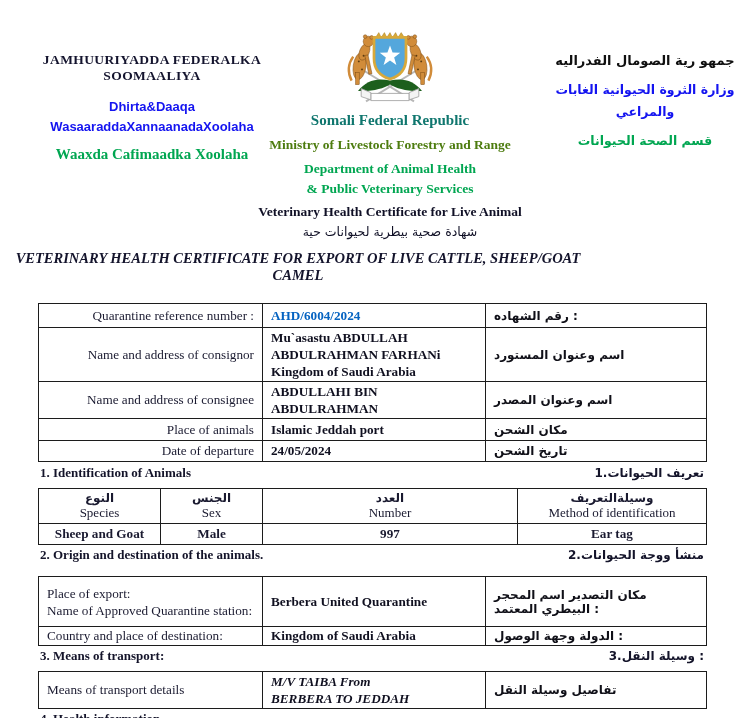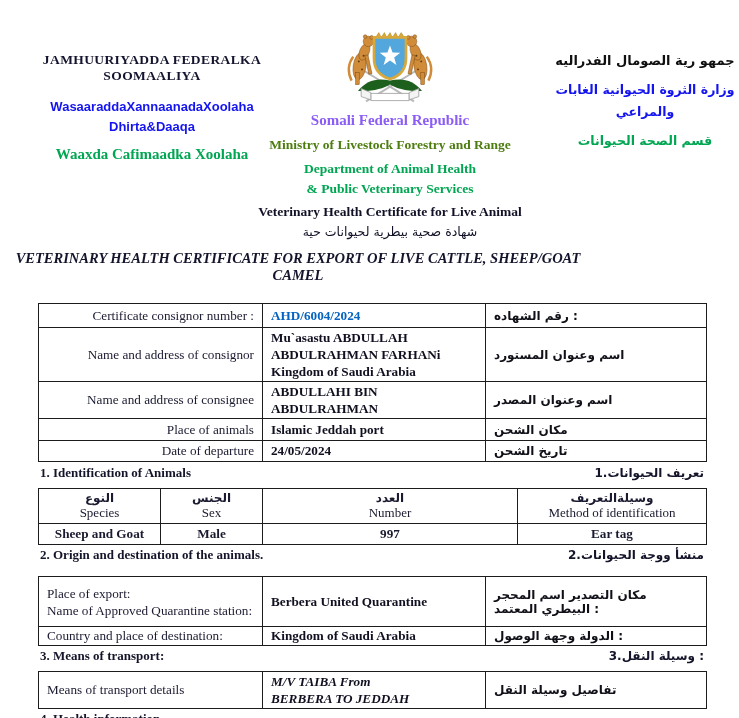--- a/index.html
+++ b/index.html
@@ -10,21 +10,21 @@
   }
   
   .header-left{position:absolute;left:30px;top:52px;width:244px;text-align:center;}
   .hl-country{font-weight:bold;font-size:13.5px;line-height:16px;color:#14142e;letter-spacing:.4px;}
   .hl-ministry{margin-top:13px;font-family:"Liberation Sans",sans-serif;font-weight:bold;
                font-size:13px;line-height:20px;color:#1414f0;}
   .hl-dept{margin-top:9px;font-weight:bold;font-size:15px;color:#00a651;}
 
   .header-center{position:absolute;left:240px;top:30px;width:300px;text-align:center;}
   .emblem{display:block;margin:0 auto 4px auto;}
-  .hc-republic{font-size:15px;font-weight:bold;color:#8b5cf6;}
+  .hc-republic{font-size:15px;font-weight:bold;color:#0f766e;}
   .hc-ministry{margin-top:8px;font-size:13.5px;font-weight:bold;color:#4d7c0f;}
   .hc-dept{margin-top:6px;font-size:13.5px;font-weight:bold;color:#00a651;line-height:20px;}
   .hc-cert-en{margin-top:5px;font-size:13.5px;font-weight:bold;color:#101026;}
   .hc-cert-ar{margin-top:4px;font-size:12.5px;font-family:"DejaVu Sans",sans-serif;color:#101026;}
 
   .header-right{position:absolute;left:540px;top:53px;width:210px;text-align:center;
                 font-family:"DejaVu Sans",sans-serif;font-weight:bold;}
   .hr-country{font-size:13px;color:#101010;}
   .hr-ministry{margin-top:11px;font-size:12.5px;line-height:22px;color:#1414f0;}
   .hr-dept{margin-top:10px;font-size:12.5px;color:#00a651;}
@@ -62,22 +62,22 @@
 </style>
 </head>
 <body>
 
 <div class="header-left">
   <div class="hl-country">
     <div>JAMHUURIYADDA FEDERALKA</div>
     <div>SOOMAALIYA</div>
   </div>
   <div class="hl-ministry">
+    <div>Dhirta&amp;Daaqa</div>
     <div>WasaaraddaXannaanadaXoolaha</div>
-    <div>Dhirta&amp;Daaqa</div>
   </div>
   <div class="hl-dept">Waaxda Cafimaadka Xoolaha</div>
 </div>
 
 <div class="header-center">
   <svg class="emblem" width="96" height="78" viewBox="0 0 120 95">
 
     <line x1="30" y1="88" x2="92" y2="50" stroke="#b8b8b8" stroke-width="2.5"></line>
     <line x1="90" y1="88" x2="28" y2="50" stroke="#b8b8b8" stroke-width="2.5"></line>
     <polygon points="92,50 97,44 94,53" fill="#c9a23c"></polygon>
@@ -151,21 +151,21 @@
 <div class="content">
 
   <table>
     <colgroup>
         <col style="width:224px">
         <col style="width:223px">
         <col style="width:221px">
       </colgroup>
     <tbody>
         <tr class="r24">
-      <td class="lbl">Certificate consignor number :</td>
+      <td class="lbl">Quarantine reference number :</td>
       <td class="val val-blue">AHD/6004/2024</td>
       <td class="ar">رقم الشهاده :</td>
     </tr>
     <tr class="r54">
       <td class="lbl">Name and address of consignor</td>
       <td class="val">
         <span class="vline">Mu`asastu ABDULLAH</span>
         <span class="vline">ABDULRAHMAN FARHANi</span>
         <span class="vline">Kingdom of Saudi Arabia</span>
       </td>

